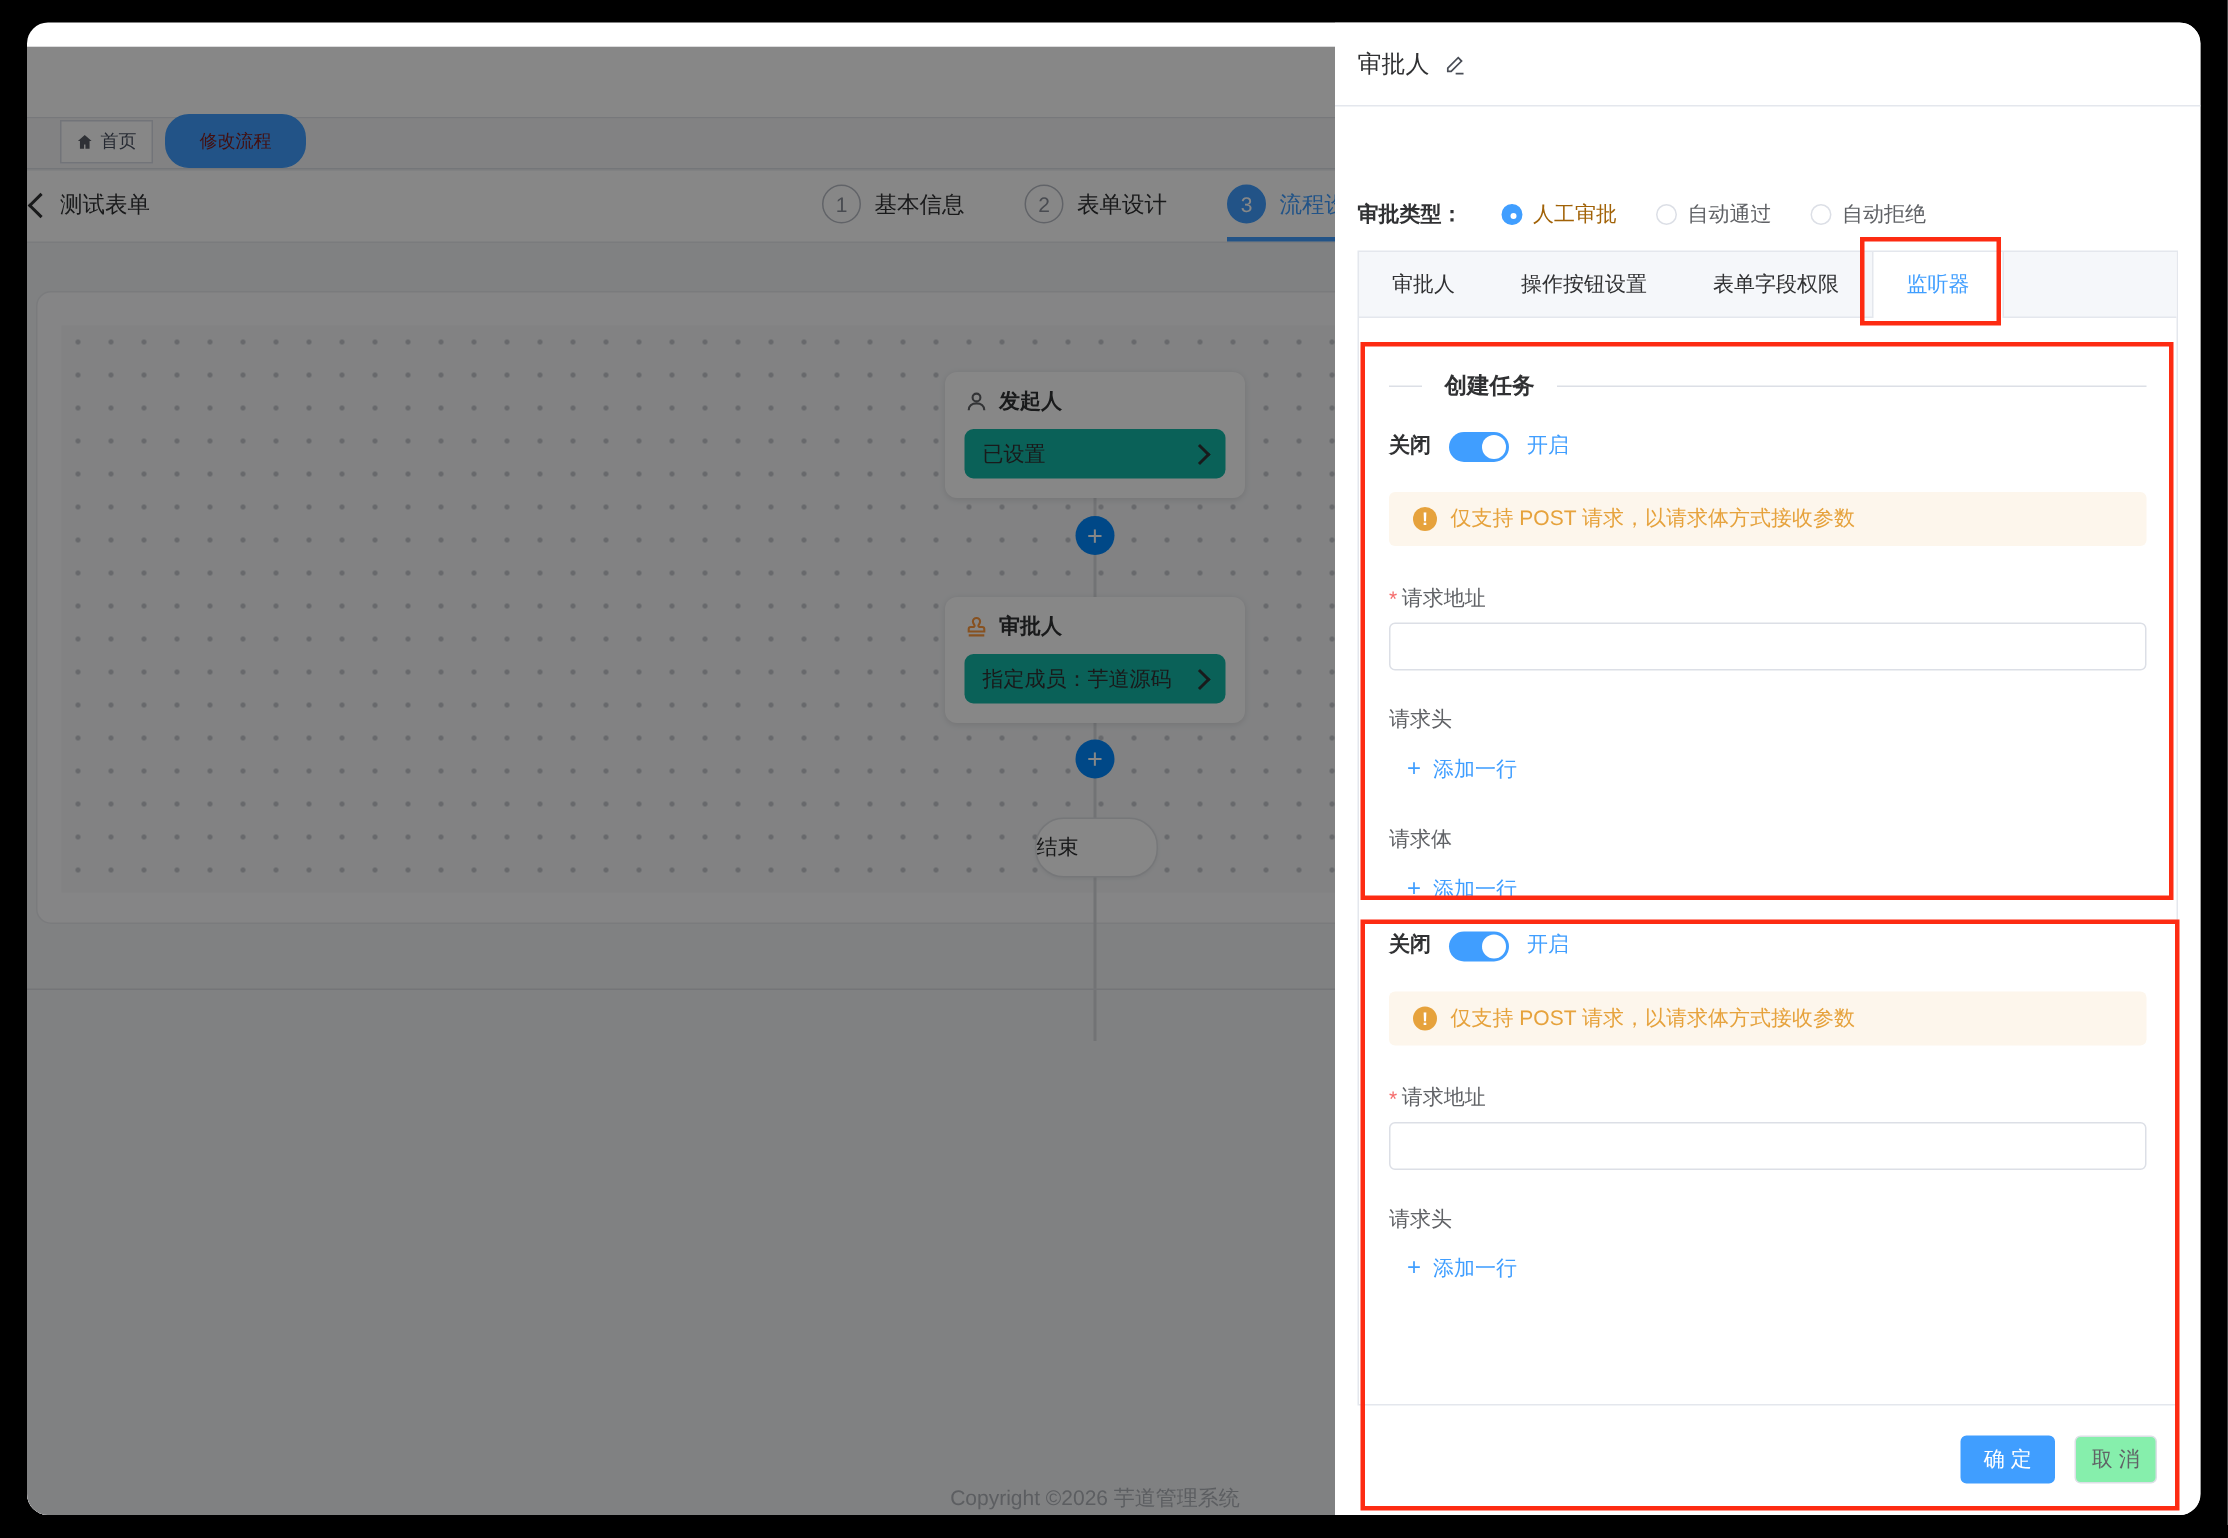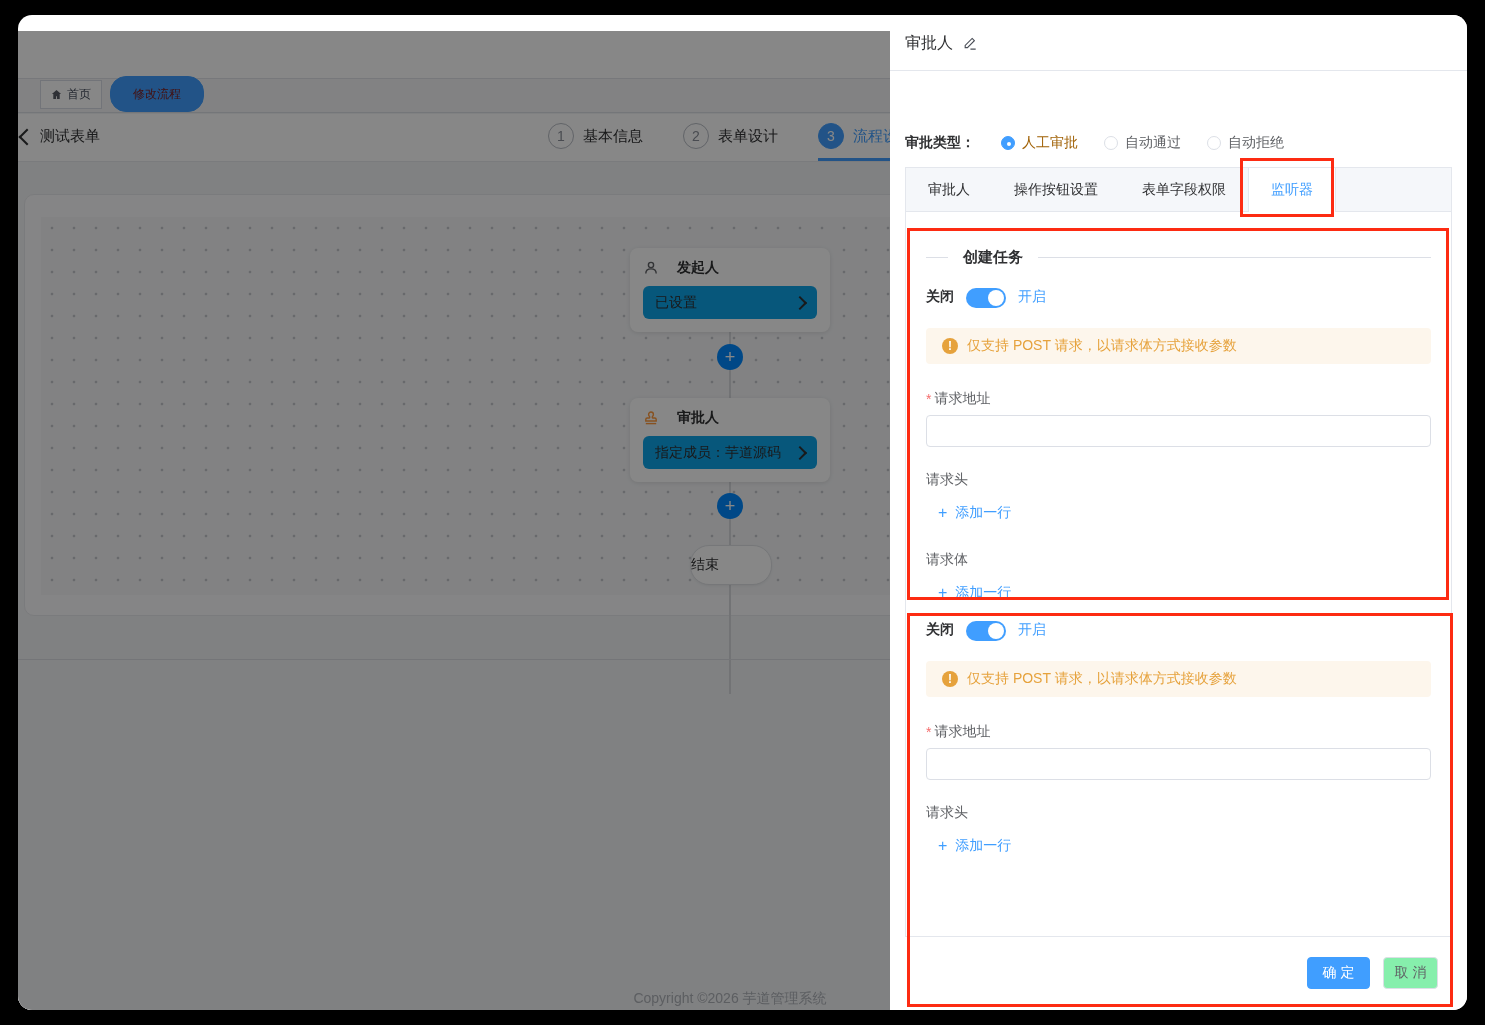--- a/index.html
+++ b/index.html
@@ -21,22 +21,22 @@
   .step-label{font-size:15px;color:#303133;white-space:nowrap;}
   .step.active{border-bottom-color:#409eff;}
   .step.active .step-circle{background:#409eff;border-color:#409eff;color:#fff;}
   .step.active .step-label{color:#409eff;}
 
   .workspace{position:absolute;left:0;top:131px;right:0;bottom:0;background:#f2f3f5;}
   .canvas-outer{position:absolute;left:6px;top:32px;width:884px;height:422px;background:#fbfbfd;border:1px solid #e7e9ec;border-radius:10px;box-sizing:border-box;}
   .canvas-inner{position:absolute;left:16px;top:22px;right:0;bottom:20px;background-color:#f5f6f8;background-image:radial-gradient(circle,#c5c7cc 1.5px,transparent 1.6px);background-size:22px 22px;}
   .vline{position:absolute;left:711px;top:160px;width:2px;height:372px;background:#d8dade;}
   .node-card{position:absolute;width:200px;background:#fff;border-radius:8px;box-shadow:0 1px 5px rgba(0,0,0,.10);padding:11px 13px 13px;box-sizing:border-box;cursor:pointer;}
-  .node-title{display:flex;align-items:center;gap:18px;font-size:14px;font-weight:bold;color:#303133;}
-  .node-value{margin-top:9px;height:33px;background:#0ea5e9;border-radius:6px;display:flex;align-items:center;justify-content:space-between;padding:0 12px;font-size:14px;color:#303133;}
+  .node-title{display:flex;align-items:center;gap:7px;font-size:14px;font-weight:bold;color:#303133;}
+  .node-value{margin-top:9px;height:33px;background:#14b8a6;border-radius:6px;display:flex;align-items:center;justify-content:space-between;padding:0 12px;font-size:14px;color:#303133;}
   .chev-right{width:8px;height:8px;border-top:2px solid #303133;border-right:2px solid #303133;transform:rotate(45deg);flex:0 0 auto;}
   .add-node{position:absolute;left:699px;width:26px;height:26px;border-radius:50%;background:#0089ff;color:#fff;display:flex;align-items:center;justify-content:center;font-size:18px;line-height:1;cursor:pointer;}
   .end-node{position:absolute;left:672px;top:514px;width:80px;height:38px;background:#fff;border:1px solid #dfe1e5;border-radius:19px;display:flex;align-items:center;font-size:14px;color:#303133;box-shadow:0 1px 3px rgba(0,0,0,.06);}
   .page-divider{position:absolute;left:0;top:497px;right:0;height:1px;background:#dcdee2;}
   .copyright{position:absolute;left:512px;top:828px;width:400px;text-align:center;font-size:14px;color:#aeb2b8;}
   .dim-overlay{position:absolute;inset:0;background:rgba(0,0,0,0.47);z-index:10;cursor:pointer;}
 
   
   .drawer{position:absolute;left:872px;top:0;width:577px;height:995px;background:#fff;z-index:20;}
   .drawer-title-row{position:absolute;left:15px;top:18px;display:flex;align-items:center;gap:9px;}

